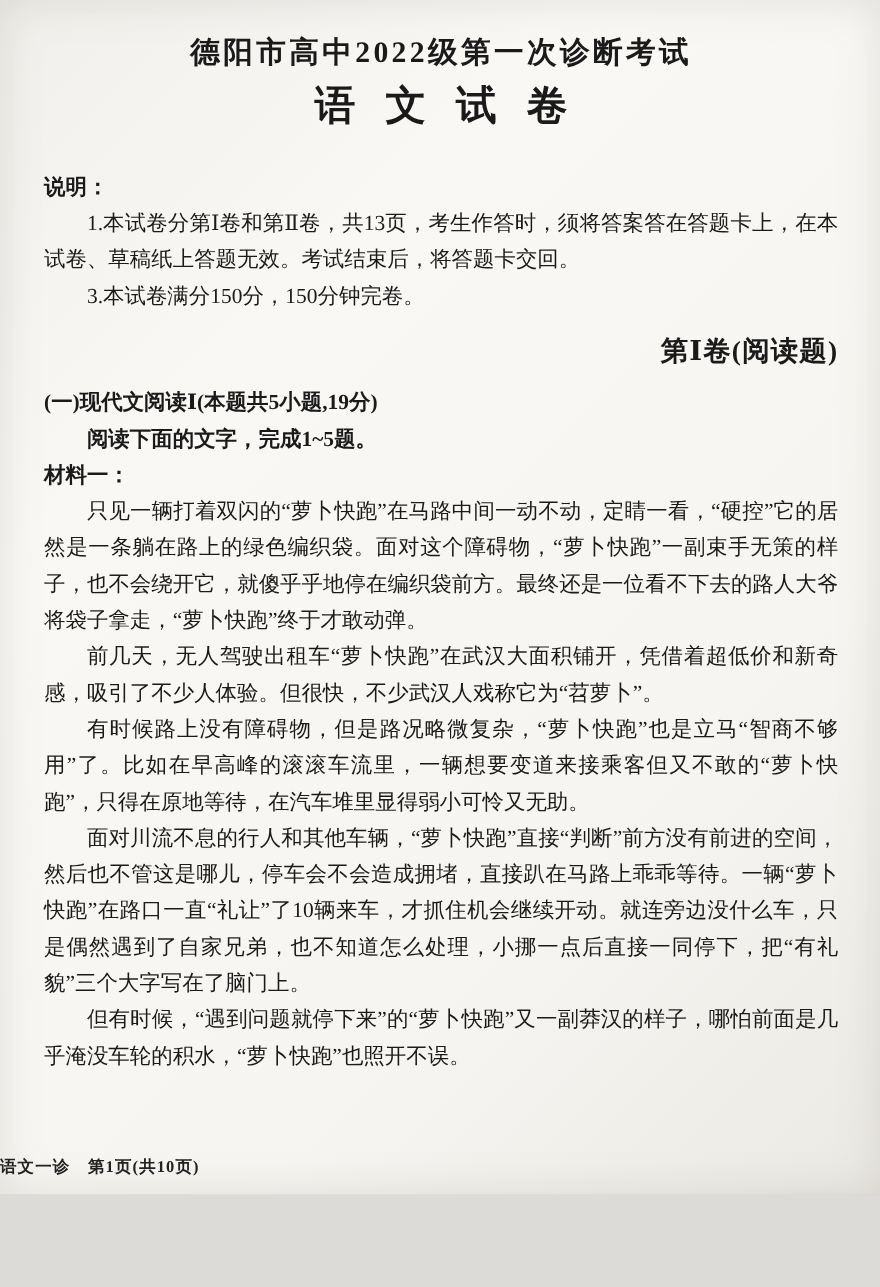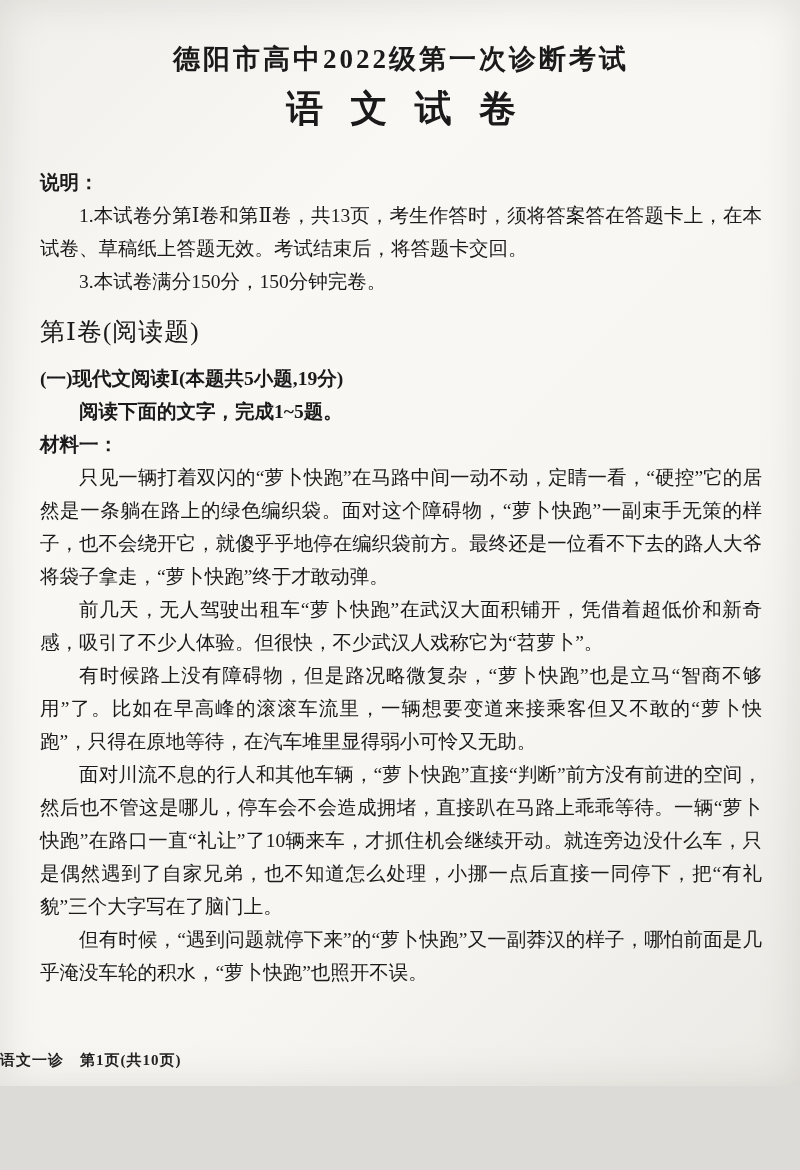--- a/index.html
+++ b/index.html
@@ -6,21 +6,21 @@
   body {
     background: #dddbd7;
     font-family: "Liberation Serif", "DejaVu Serif", serif;
   }
   .page {
     position: relative;
     width: 800px;
     height: 1086px;
     margin: 0 auto;
     box-sizing: border-box;
-    padding: 30px 38px 0 40px;
+    padding: 18px 38px 0 40px;
     overflow: hidden;
     color: #1a1a1a;
     background: linear-gradient(135deg, #f0efeb 0%, #f9f8f5 28%, #f6f5f1 70%, #ebe9e4 100%);
     box-shadow: inset 0 0 40px rgba(120,115,105,0.18);
   }
   .exam-title {
     margin-top: 12px;
     text-align: center;
     font-size: 27px;
     line-height: 34px;
@@ -42,24 +42,24 @@
     line-height: 33px;
   }
   .instr-label { font-weight: 700; margin: 0; }
   .instr-item {
     margin: 0;
     text-indent: 2em;
     text-align: justify;
   }
   .volume-heading {
     margin: 16px 0 12px 0;
-    text-align: left;
+    text-align: right;
     font-size: 25px;
     line-height: 36px;
-    font-weight: 400;
+    font-weight: 700;
     letter-spacing: 1px;
   }
   .heading {
     margin: 0;
     font-size: 19.5px;
     line-height: 33px;
     font-weight: 700;
   }
   .heading.gap-top { margin-top: 12px; }
   .heading.small-gap { margin-top: 8px; }

